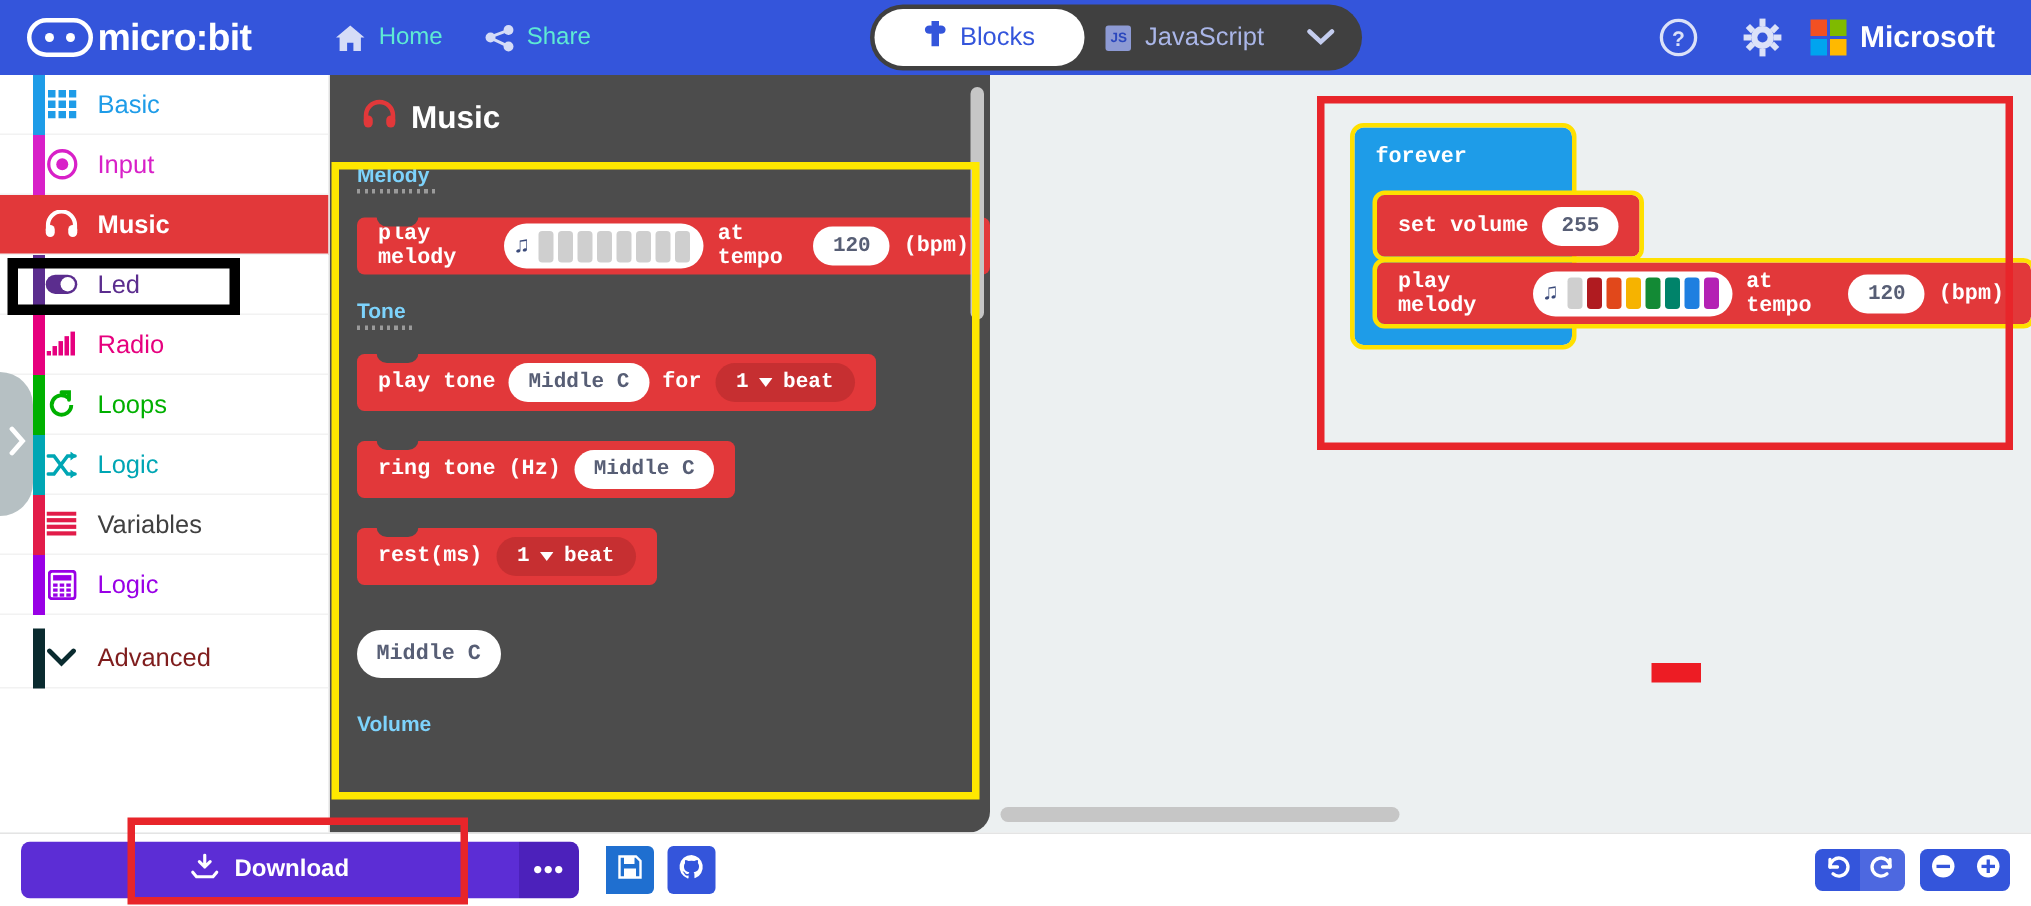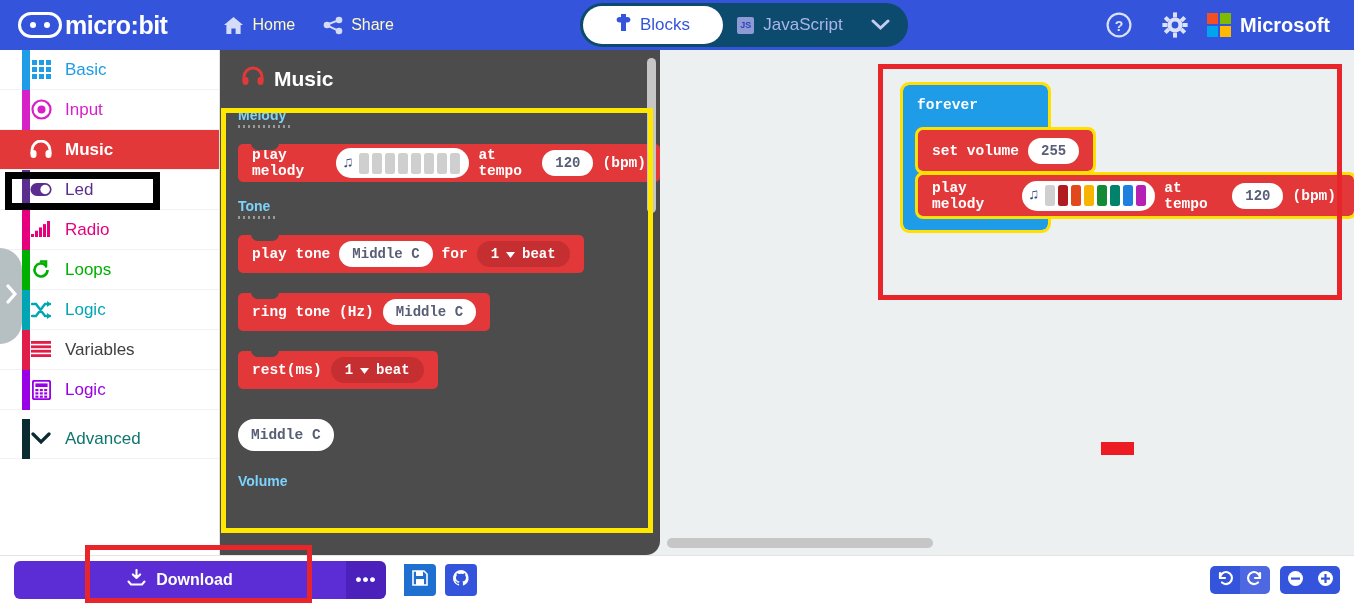--- a/index.html
+++ b/index.html
@@ -22,29 +22,29 @@
     display: flex; align-items: center; justify-content: space-around;
     padding: 0 5px;
   }
   .mb-eye { width: 6px; height: 6px; border-radius: 50%; background: #fff; }
   .brand-name {
     color: #fff; font-size: 25px; font-weight: 700; margin-left: 3px;
     letter-spacing: -0.5px;
   }
   .hdr-item {
     display: flex; align-items: center; gap: 8px; height: 36px;
-    padding: 0 14px; color: #fef9c3; font-size: 16px; cursor: pointer;
+    padding: 0 14px; color: #5eead4; font-size: 16px; cursor: pointer;
   }
   .hdr-item.home { margin-left: 42px; }
   .hdr-icon { display: flex; align-items: center; }
 
   .toggle-wrap {
     position: absolute; left: 580px; top: 3px;
     width: 328px; height: 44px; border-radius: 22px;
-    background: #0c4a6e; display: flex; padding: 3px;
+    background: #404040; display: flex; padding: 3px;
   }
   .toggle-btn {
     display: flex; align-items: center; justify-content: center; gap: 9px;
     height: 38px; border-radius: 19px; font-size: 17px; cursor: pointer;
   }
   .toggle-btn.blocks { width: 140px; background: #fff; color: #3455db; font-weight: 400; }
   .toggle-btn.js { width: 134px; color: #aab6e8; }
   .js-badge {
     width: 17px; height: 17px; background: #8d9ad4; color: #2b47bd;
     font-size: 9px; font-weight: 700; display: flex; align-items: center;
@@ -445,21 +445,21 @@
         </div>
       </div>
     <div class="cat-sep"></div>
     <div class="cat adv">
       <span class="bar" style="background:#0a2b2f"></span>
       <span class="cat-ico">
         <svg width="20" height="13" viewBox="0 0 20 13">
             <path d="M2 2 10 10 18 2" stroke="#0a2b2f" stroke-width="3.2" fill="none" stroke-linecap="round"></path>
           </svg>
       </span>
-      <span class="cat-label" style="color:#0f766e">Advanced</span>
+      <span class="cat-label" style="color:#7f1d1d">Advanced</span>
     </div>
   </div>
 
   <div class="collapse-handle">
     <span>
       <svg width="13" height="20" viewBox="0 0 13 20">
           <path d="M3 2 10 10 3 18" stroke="#fff" stroke-width="3.2" fill="none" stroke-linecap="round"></path>
         </svg>
     </span>
   </div>

